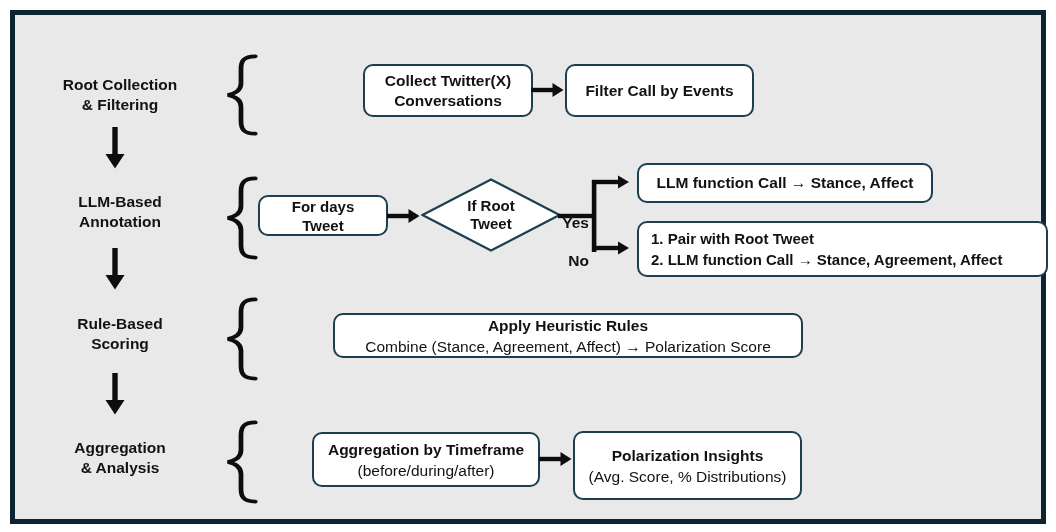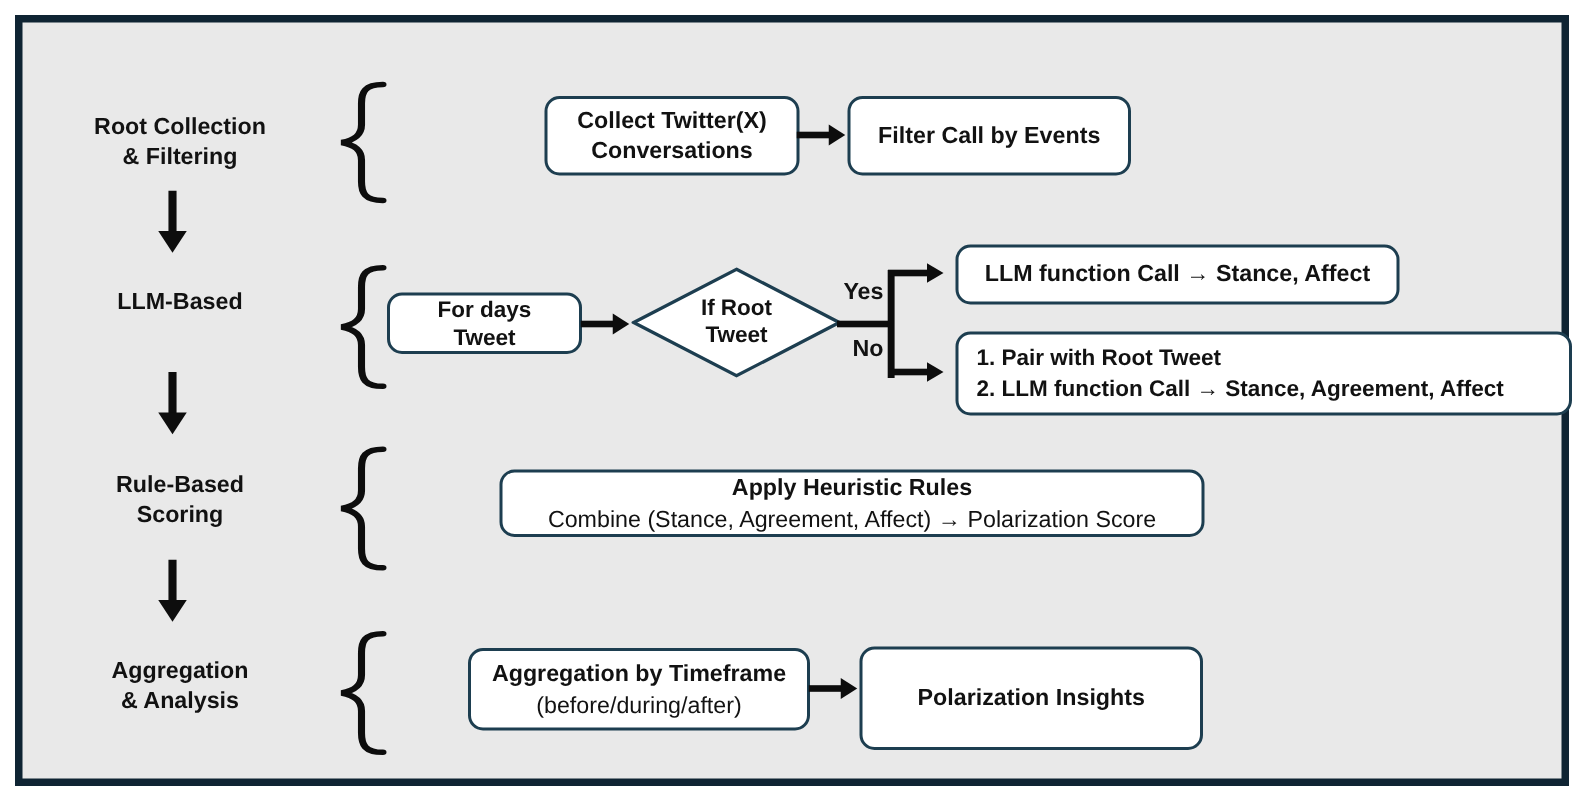--- a/index.html
+++ b/index.html
@@ -40,37 +40,38 @@
     text-align:center;
   }
   .box .ln{display:block;white-space:nowrap;}
   .box .reg{font-weight:normal;}
   .box.left-align{align-items:flex-start;text-align:right;padding-left:12px;}
   .diamond-text{
     display:flex;flex-direction:column;justify-content:center;align-items:center;
     font-weight:bold;font-size:15px;line-height:18.5px;text-align:center;
   }
   .branch-label{
-    font-weight:bold;font-size:15.5px;text-align:right;
+    font-weight:bold;font-size:15.5px;text-align:right;margin-top:28px;
   }
   svg{display:block;}
   .fillline{fill:var(--line_color);}
   .bracepath{fill:none;stroke:var(--line_color);stroke-width:4.3;stroke-linecap:round;}
 </style>
 </head>
 <body>
 
 <div class="frame">
 
   <div class="stage" style="left:28px;top:60px;width:154px">
     <span class="ln">Root Collection</span>
     <span class="ln">&amp; Filtering</span>
   </div>
   <div class="stage" style="left:28px;top:177px;width:154px">
     <span class="ln">LLM-Based</span>
+    <span class="ln">Annotation</span>
   </div>
   <div class="stage" style="left:28px;top:299px;width:154px">
     <span class="ln">Rule-Based</span>
     <span class="ln">Scoring</span>
   </div>
   <div class="stage" style="left:28px;top:423px;width:154px">
     <span class="ln">Aggregation</span>
     <span class="ln">&amp; Analysis</span>
   </div>
 
@@ -156,15 +157,16 @@
   <div class="box" style="left:297px;top:417px;width:228px;height:55px;line-height:21px">
     <span class="ln">Aggregation by Timeframe</span>
     <span class="ln reg">(before/during/after)</span>
   </div>
   <svg style="left:524px;top:436px" width="33" height="16" viewBox="0 0 33 16">
     <rect class="fillline" x="0" y="5.8" width="22.5" height="4.4"></rect>
       <polygon class="fillline" points="21.5,1 21.5,15 32.5,8"></polygon>
   </svg>
   <div class="box" style="left:558px;top:416px;width:229px;height:69px;line-height:21px">
     <span class="ln">Polarization Insights</span>
+    <span class="ln reg">(Avg. Score, % Distributions)</span>
   </div>
 
 </div>
 
 </body></html>

